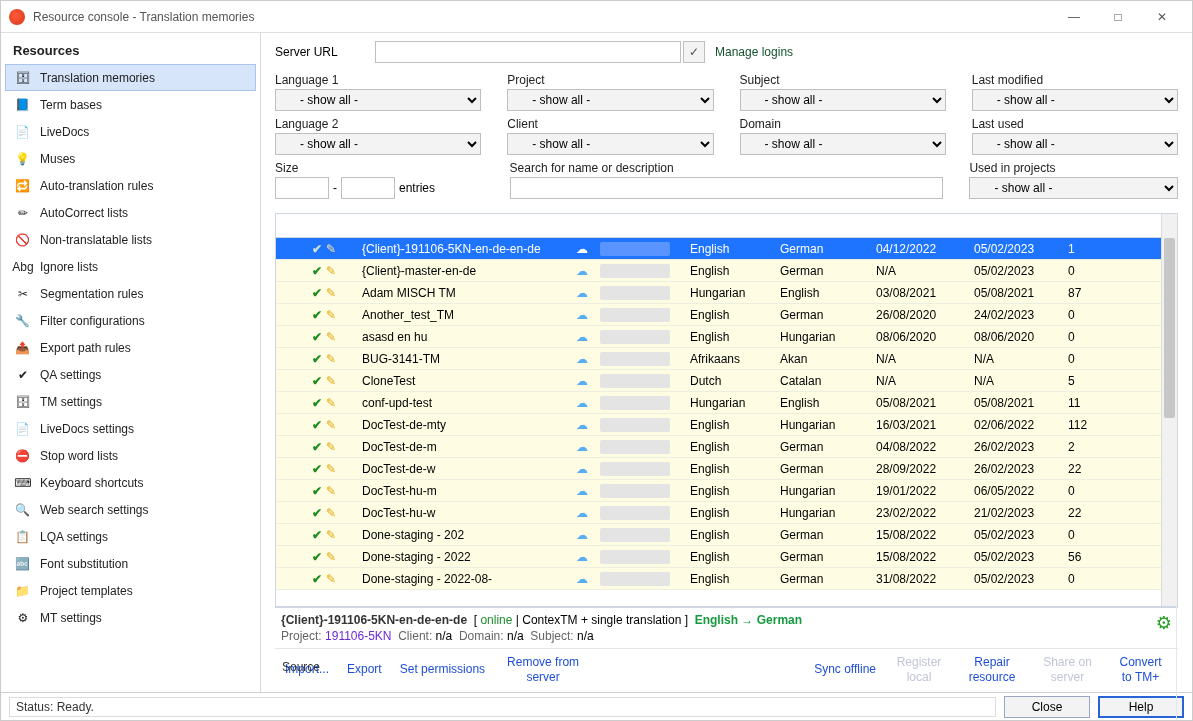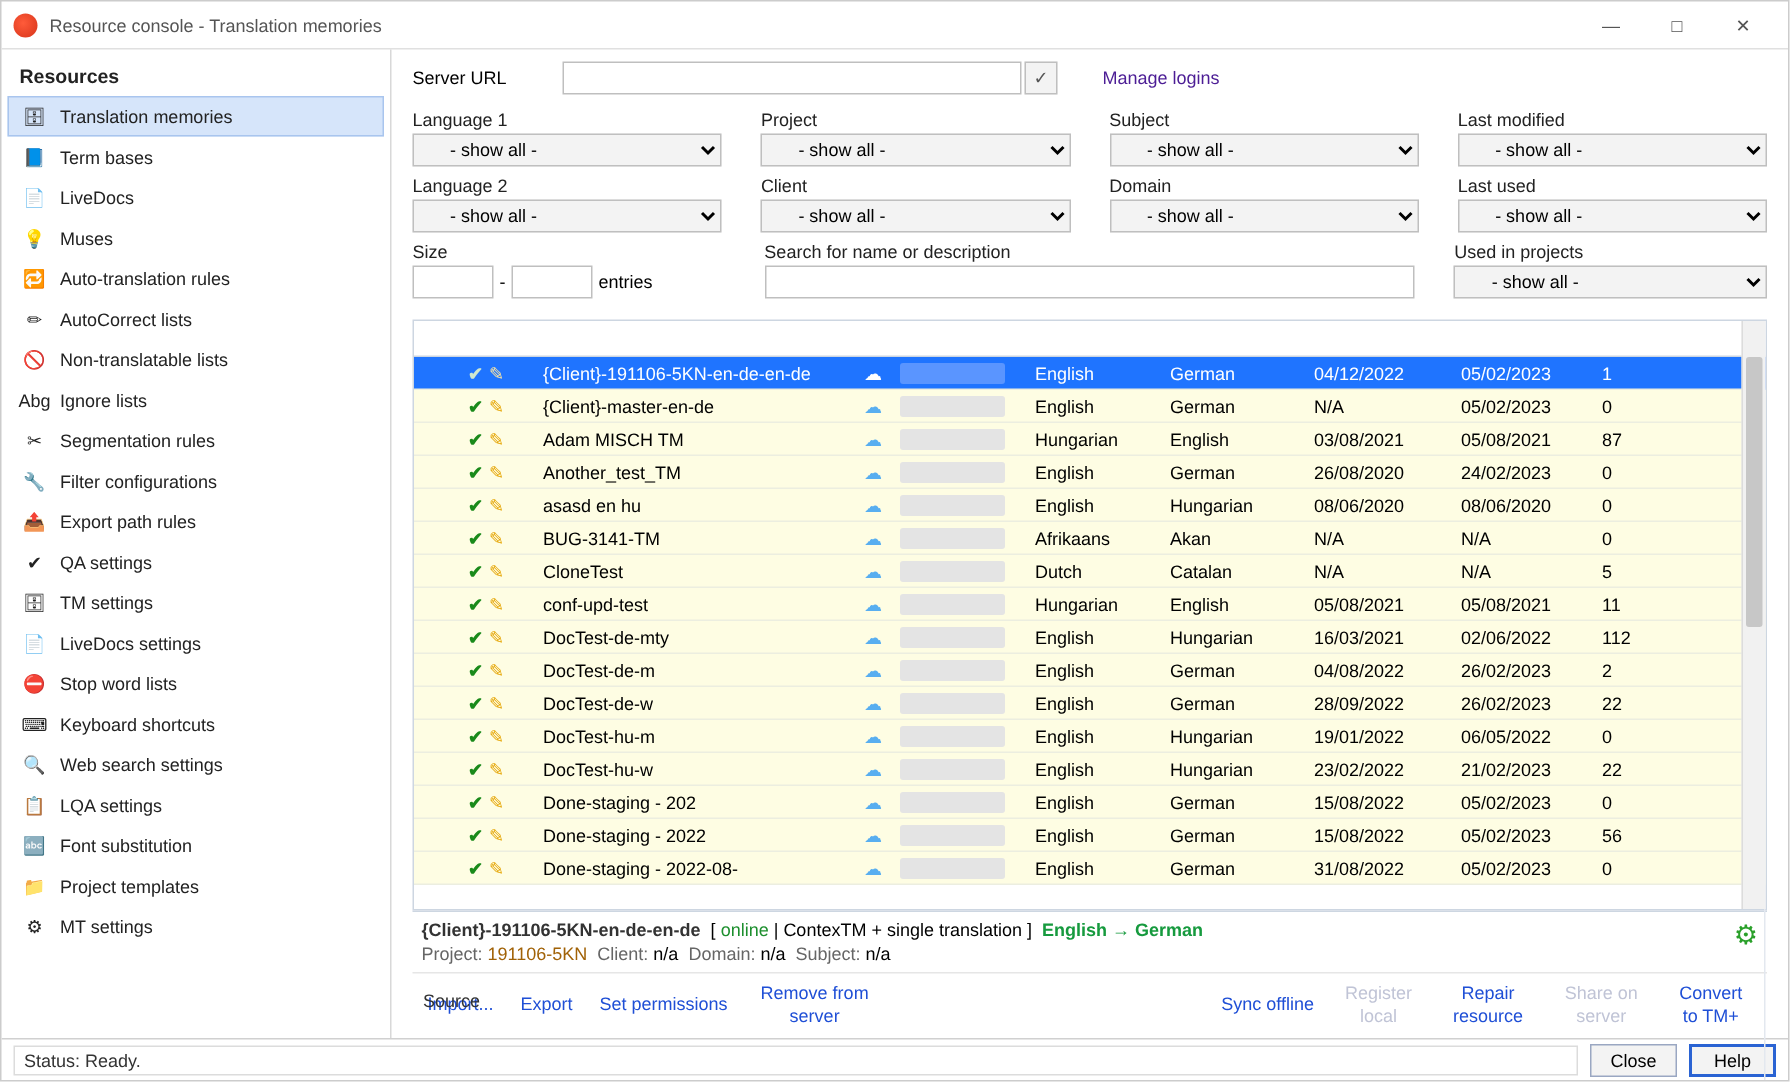--- a/index.html
+++ b/index.html
@@ -19,21 +19,21 @@
 .filters-row { display: flex; gap: 26px; margin-bottom: 6px; }
 .filter-col { display: flex; flex-direction: column; flex: 1; min-width:0;}
 .filter-label { color: #222; margin-bottom: 2px; }
 select.filter-sel, input.filter-inp, input.server-inp { height: 22px; border: 1px solid #bfbfbf; background: #f3f3f3; padding: 0 20px; width: 100%; }
 input.filter-inp, input.server-inp { background: #fff; }
 .server-row { display: flex; align-items: center; gap: 10px; margin-bottom: 10px; }
 .server-label { width: 90px; }
 .server-input-wrap { flex: 0 0 330px; display: flex; }
 .server-input-wrap input { flex:1; }
 .server-check { width: 22px; height: 22px; border: 1px solid #bfbfbf; background:#f3f3f3; margin-left:2px; display:flex; align-items:center; justify-content:center; color:#555;}
-.manage-link { color: #4c1d95; margin-left: 20px; }
+.manage-link { color: #14532d; }
 .size-wrap { display:flex; align-items:center; gap:4px; }
 .size-wrap input { width: 54px; height:22px; border:1px solid #bfbfbf; text-align:center;}
 .table-wrap { flex: 1; margin-top: 8px; border: 1px solid #cdd6e1; display: flex; flex-direction: column; min-height: 0; position:relative;}
 .thead { display: flex; background: #fff; border-bottom: 1px solid #cdd6e1; height: 24px; flex-direction: column; }
 .th { padding: 4px 6px; color: #333; border-right: 1px solid #e3e8ef; display:flex; align-items:center;}
 .tbody { flex: 1; overflow-y: auto; }
 .tr { display: flex; height: 22px; align-items: center; background: #fefde3; border-bottom: 1px solid #eceee0; }
 .tr.selected { background: #1f74ff; color: #fff; }
 .td { padding: 0 6px; overflow: hidden; white-space: nowrap; text-overflow: ellipsis; display:flex; align-items:center; gap:4px;}
 .c-check { flex: 0 0 30px; }
@@ -47,28 +47,28 @@
 .c-ent   { flex: 0 0 60px; }
 .cloud-icon { color:#58aef0; font-size:12px;}
 .tr.selected .cloud-icon { color:#fff;}
 .blur-box { width: 70px; height: 14px; background: #e4e4e4; border-radius:2px;}
 .tr.selected .blur-box { background:#5a95ff;}
 .detail-bar { border-top:1px solid #cdd6e1; padding:4px 6px; display:flex; justify-content:space-between; align-items:flex-start;}
 .detail-text { line-height:1.35;}
 .detail-text .dn { font-weight:bold; color:#333;}
 .detail-text .online { color:#1d8f2e;}
 .detail-text .lang { color:#169A3E; font-weight:600;}
-.detail-text .proj { color:#a16207;}
+.detail-text .proj { color:#6d28d9;}
 .bottom-toolbar { display:flex; align-items:center; justify-content:space-between; padding:6px 10px 8px 10px; gap:8px; border-top:1px solid #e6e6e6;}
 .bottom-toolbar .grp { display:flex; gap:18px; align-items:center;}
 .action-link { color:#1f4fd6; cursor:pointer; text-align:center; line-height:1.2;}
 .action-link.dis { color:#c0c4d6;}
 .status-bar { height:28px; border-top:1px solid #d0d0d0; display:flex; align-items:center; padding:0 8px; gap:8px; }
 .status-text { flex:1; border:1px solid #dcdcdc; height:20px; display:flex; align-items:center; padding:0 6px; color:#333;}
-.btn { width:58px; height:22px; border:1px solid #9aa7c2; background:#f3f3f3; display:flex; align-items:center; justify-content:center; cursor:pointer;}
+.btn { width:86px; height:22px; border:1px solid #9aa7c2; background:#f3f3f3; display:flex; align-items:center; justify-content:center; cursor:pointer;}
 .btn.primary { border:2px solid #2a63d3;}
 .vscroll { position:absolute; right:0; top:0; bottom:0; width:16px; background:#f1f1f1; border-left:1px solid #dcdcdc;}
 .vscroll .thumb { position:absolute; left:2px; right:2px; top:24px; height:180px; background:#c7c7c7; border-radius:2px;}
 </style>
 </head>
 <body>
 
 <div class="titlebar">
   <span class="app-icon"></span>
   <span class="title">Resource console - Translation memories</span>

